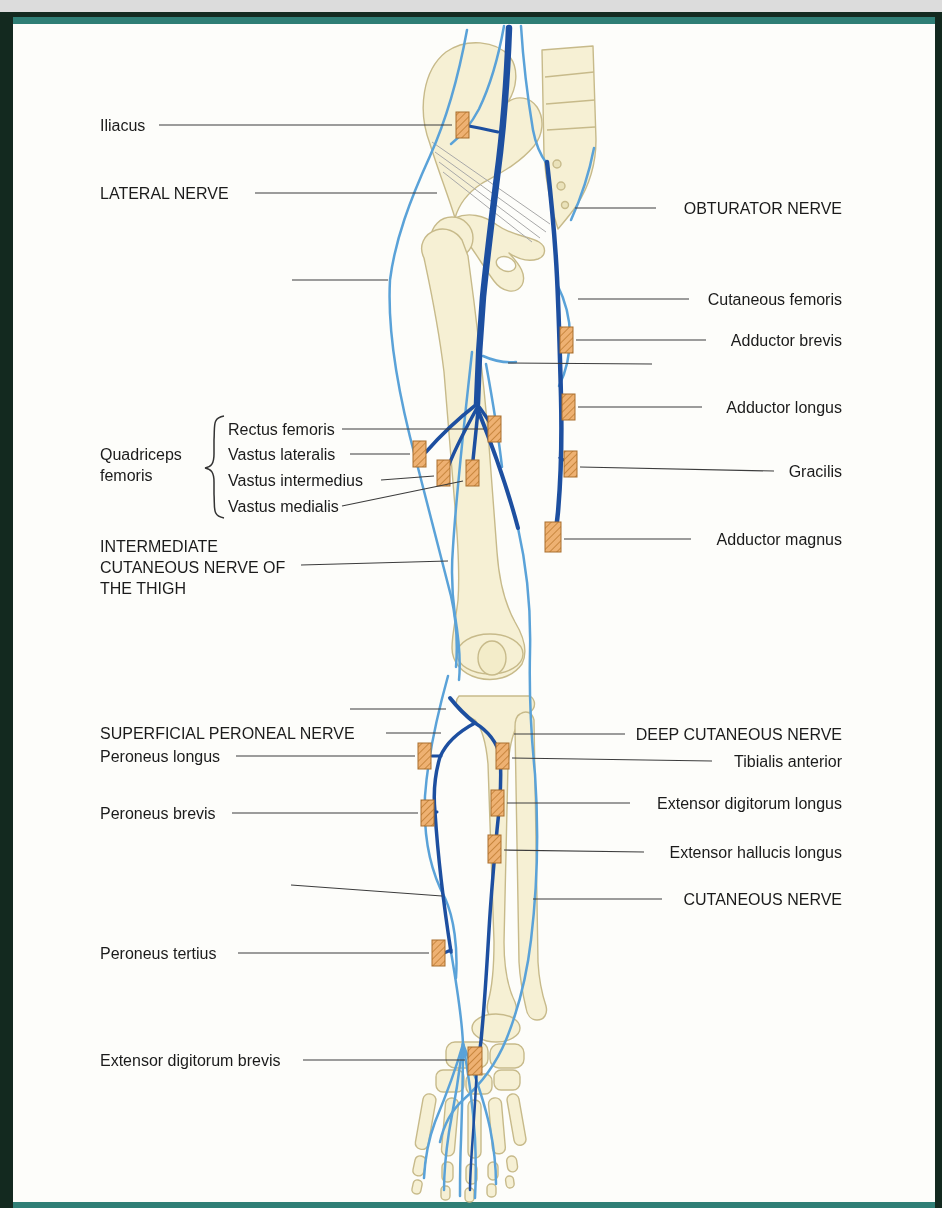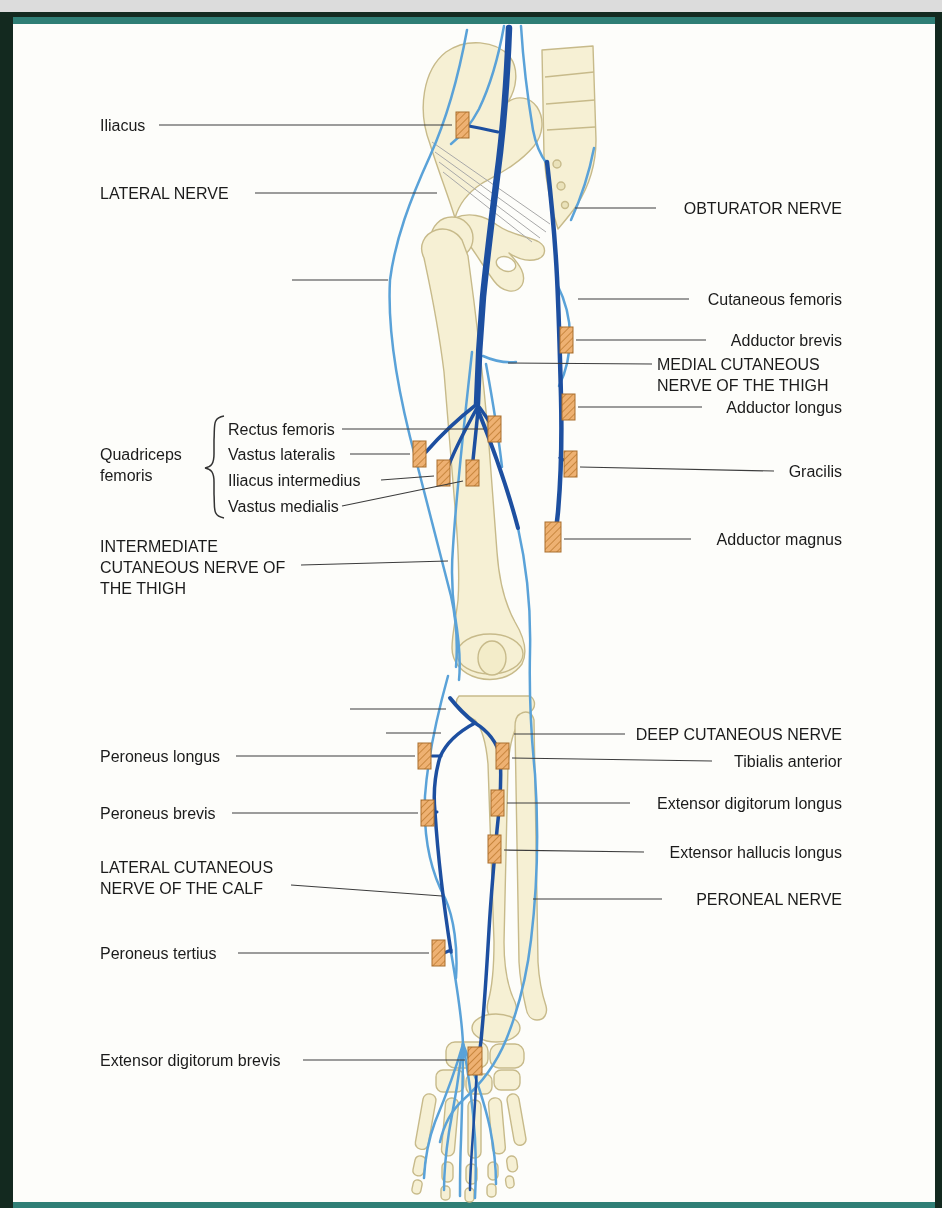--- a/index.html
+++ b/index.html
@@ -191,35 +191,34 @@
     </g>
 
     <path fill="none" stroke="#333" stroke-width="1.5" d="M224,404 C212,406 215,414 214,428 L214,442 C214,452 211,455 205,456 C211,457 214,460 214,470 L214,482 C215,496 212,504 224,506"></path>
   </svg>
 
   <div class="lbl" style="left:100px;top:103px">Iliacus</div>
   <div class="lbl" style="left:100px;top:171px">LATERAL NERVE</div>
   <div class="lbl wrap" style="left:100px;top:432px;width:95px">Quadriceps femoris</div>
   <div class="lbl" style="left:228px;top:407px">Rectus femoris</div>
   <div class="lbl" style="left:228px;top:432px">Vastus lateralis</div>
-  <div class="lbl" style="left:228px;top:458px">Iliacus intermedius</div>
+  <div class="lbl" style="left:228px;top:458px">Vastus intermedius</div>
   <div class="lbl" style="left:228px;top:484px">Vastus medialis</div>
   <div class="lbl wrap" style="left:100px;top:524px;width:220px">INTERMEDIATE CUTANEOUS NERVE OF THE THIGH</div>
+  <div class="lbl" style="left:100px;top:711px">SUPERFICIAL PERONEAL NERVE</div>
   <div class="lbl" style="left:100px;top:734px">Peroneus longus</div>
   <div class="lbl" style="left:100px;top:791px">Peroneus brevis</div>
-  <div class="lbl wrap" style="left:100px;top:845px;width:195px">LATERAL CUTANEOUS NERVE OF THE CALF</div>
   <div class="lbl" style="left:100px;top:931px">Peroneus tertius</div>
   <div class="lbl" style="left:100px;top:1038px">Extensor digitorum brevis</div>
 
   <div class="lbl right" style="right:100px;top:186px">OBTURATOR NERVE</div>
   <div class="lbl right" style="right:100px;top:277px">Cutaneous femoris</div>
   <div class="lbl right" style="right:100px;top:318px">Adductor brevis</div>
-  <div class="lbl right wrap" style="right:100px;top:342px;width:185px">MEDIAL CUTANEOUS NERVE OF THE THIGH</div>
   <div class="lbl right" style="right:100px;top:385px">Adductor longus</div>
   <div class="lbl right" style="right:100px;top:449px">Gracilis</div>
   <div class="lbl right" style="right:100px;top:517px">Adductor magnus</div>
   <div class="lbl right" style="right:100px;top:712px">DEEP CUTANEOUS NERVE</div>
   <div class="lbl right" style="right:100px;top:739px">Tibialis anterior</div>
   <div class="lbl right" style="right:100px;top:781px">Extensor digitorum longus</div>
   <div class="lbl right" style="right:100px;top:830px">Extensor hallucis longus</div>
-  <div class="lbl right" style="right:100px;top:877px">PERONEAL NERVE</div>
+  <div class="lbl right" style="right:100px;top:877px">CUTANEOUS NERVE</div>
 
 </div>
 
 </body></html>

